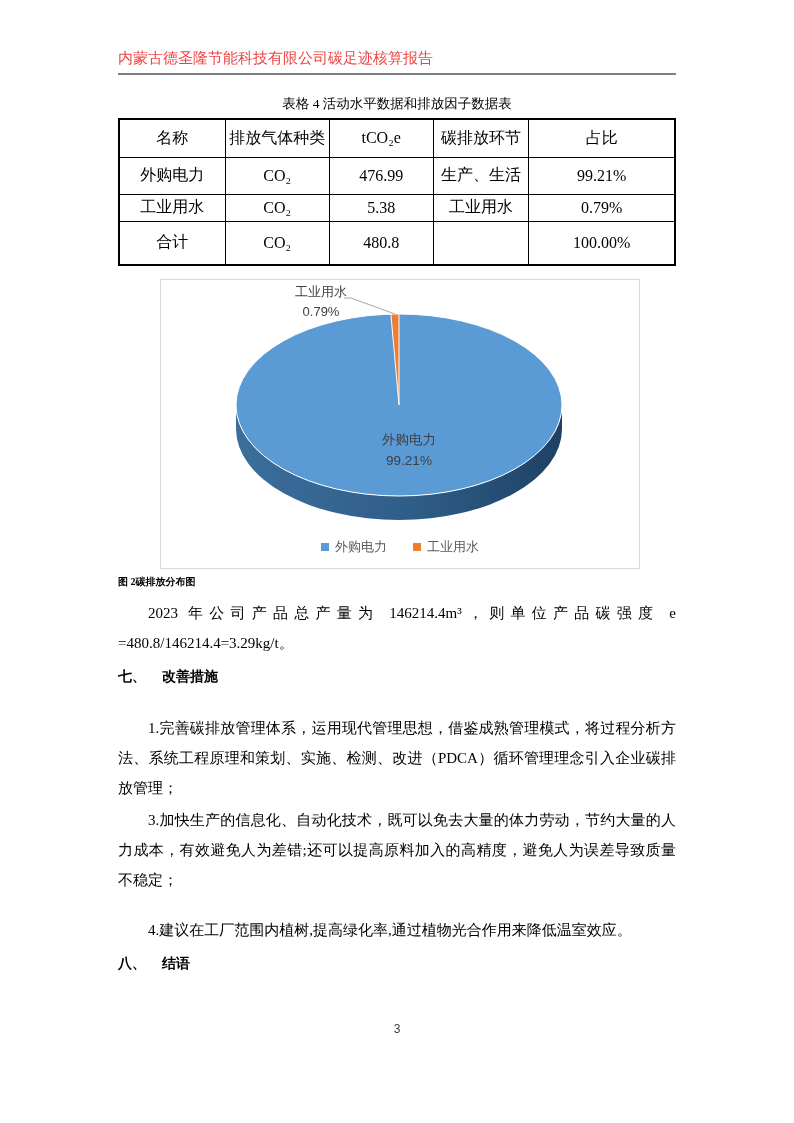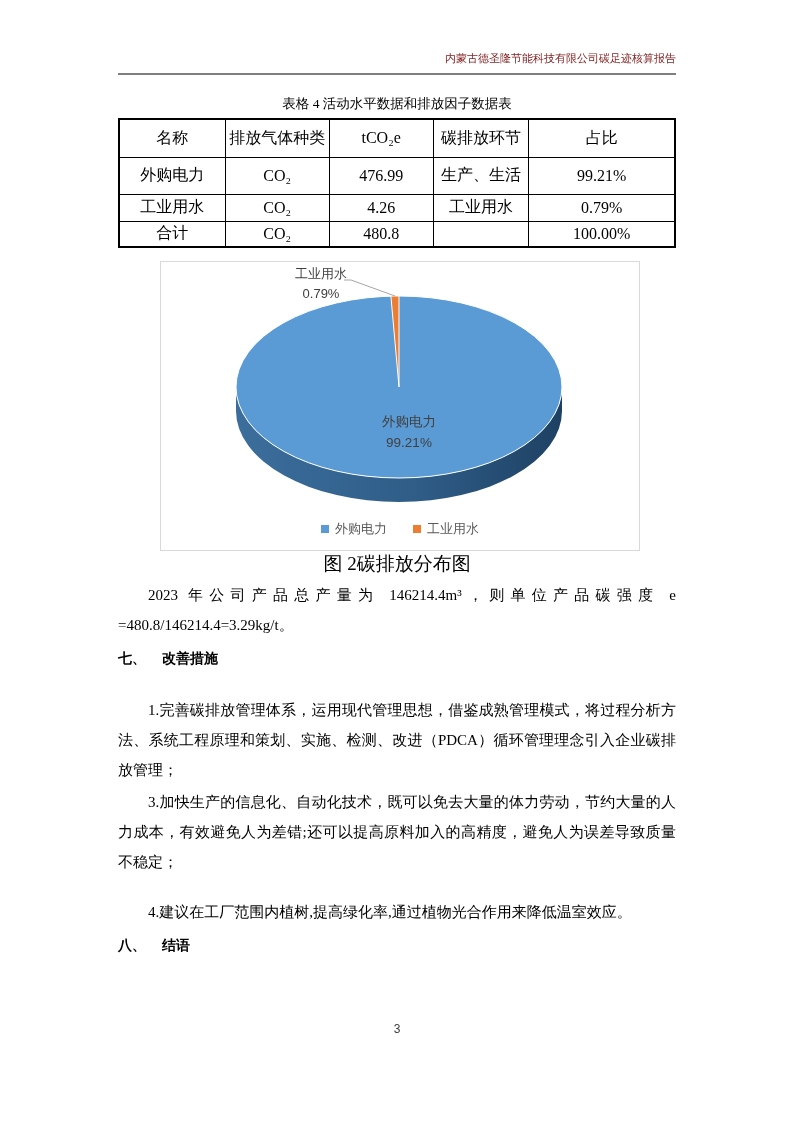--- a/index.html
+++ b/index.html
@@ -1,43 +1,43 @@
 <!DOCTYPE html>
 <html><head>
 <meta charset="utf-8">
 <style>
   html,body{margin:0;padding:0;background:#888;}
   .page{
     width:794px;height:1123px;background:#fff;position:relative;margin:0 auto;
     font-family:"Liberation Serif","DejaVu Serif",serif;color:#000;
     padding:48px 118px 0;box-sizing:border-box;overflow:hidden;
   }
-  .doc-header-title{text-align:right;font-size:11px;line-height:20px;color:#7f1d1d;}
+  .doc-header-title{text-align:left;font-size:15px;line-height:20px;color:#ef4444;}
   .doc-header-rule{height:2px;background:#7f7f7f;margin-top:5px;}
   .table-caption{text-align:center;font-size:13.5px;margin-top:20px;line-height:18px;}
   table.data-table{border-collapse:collapse;width:100%;margin-top:5px;table-layout:fixed;border:2px solid #000;}
   table.data-table th,table.data-table td{
     border:1.5px solid #000;text-align:center;vertical-align:middle;
     font-size:16px;font-weight:normal;padding:0;overflow:hidden;
   }
-  tr.rh38{height:38px;} tr.rh37{height:37px;} tr.rh27{height:27px;} tr.rh26{height:26px;}
+  tr.rh38{height:38px;} tr.rh37{height:37px;} tr.rh27{height:27px;} tr.rh26{height:44px;}
   .chart-figure{margin:13px 0 0 42px;width:480px;}
   .chart-box{width:480px;height:290px;border:1.5px solid #d9d9d9;position:relative;box-sizing:border-box;background:#fff;}
   .chart-box svg{position:absolute;left:0;top:0;}
   .chart-label{position:absolute;text-align:center;color:#404040;
     font-family:"Liberation Sans","DejaVu Sans",sans-serif;}
   .pie-label-out{left:108px;top:2px;width:104px;font-size:13px;line-height:20px;}
   .pie-label-in{left:186px;top:149px;width:124px;font-size:13.5px;line-height:21px;}
   .chart-legend{position:absolute;left:0;right:0;bottom:12px;display:flex;justify-content:center;
     align-items:center;gap:26px;font-size:13px;color:#595959;
     font-family:"Liberation Sans","DejaVu Sans",sans-serif;}
   .legend-item{display:flex;align-items:center;gap:6px;}
   .legend-swatch{width:8px;height:8px;display:inline-block;}
   .sw-blue{background:#5b9bd5;} .sw-orange{background:#ed7d31;}
-  .fig-caption{text-align:center;font-weight:normal;font-size:19px;line-height:19px;margin-top:3px;}
+  .fig-caption{font-weight:bold;font-size:10px;line-height:19px;margin-top:3px;}
   .intro{margin-top:7px;font-size:15px;line-height:30px;}
   .intro-line1{text-align:justify;text-align-last:justify;padding-left:30px;}
   .intro-line2{text-align:left;}
   .section-heading{font-size:14px;font-weight:bold;line-height:24px;margin:7px 0 0;}
   .section-heading .num{margin-right:16px;}
   .body-para{font-size:15px;line-height:30px;text-align:justify;text-indent:2em;margin:2px 0 0;}
   .mt9{margin-top:24px;} .mt4{margin-top:20px;} .mt14{margin-top:14px;}
   .page-number{position:absolute;top:1022px;left:0;right:0;text-align:center;font-size:12px;
     color:#404040;font-family:"Liberation Sans","DejaVu Sans",sans-serif;}
 </style>
@@ -70,21 +70,21 @@
       <tr class="rh37">
         <td>外购电力</td>
         <td>CO₂</td>
         <td>476.99</td>
         <td>生产、生活</td>
         <td>99.21%</td>
       </tr>
       <tr class="rh27">
         <td>工业用水</td>
         <td>CO₂</td>
-        <td>4.26</td>
+        <td>5.38</td>
         <td>工业用水</td>
         <td>0.79%</td>
       </tr>
       <tr class="rh26">
         <td>合计</td>
         <td>CO₂</td>
         <td>480.8</td>
         <td></td>
         <td>100.00%</td>
       </tr>

